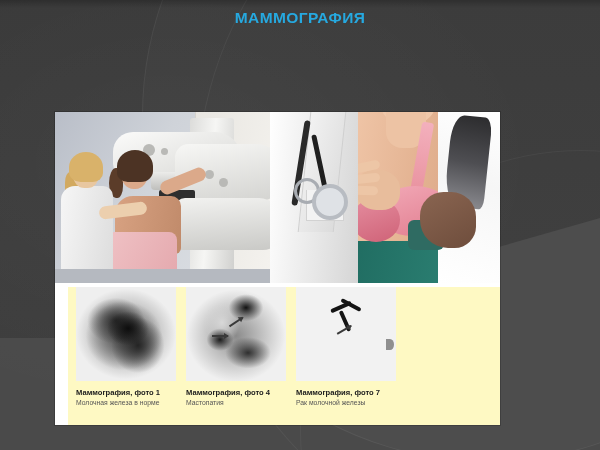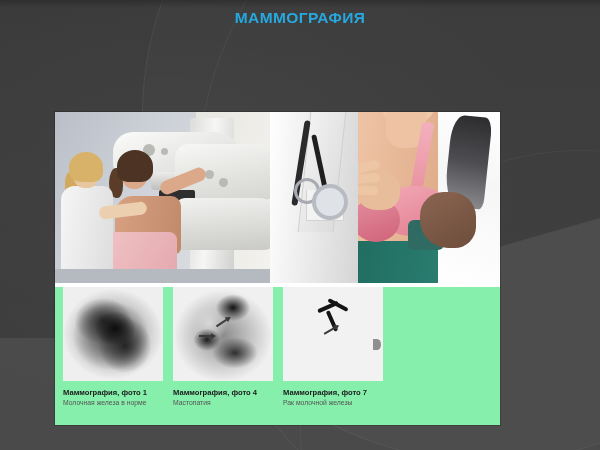--- a/index.html
+++ b/index.html
@@ -308,25 +308,25 @@
     border-radius: 42% 44% 38% 50%;
   }
   .p2-xray-wrist {
     position:absolute; right:56px; top:108px; width:36px; height:30px;
     background:#2f6b62; border-radius: 6px;
   }
 
   
   .mammo-row {
     position: absolute;
-    left: 0;
+    left: 13px;
     top: 175px;
     width: 445px;
     height: 138px;
-    background: #86efac;
+    background: #fef9c3;
   }
   .mammo-cell {
     position: absolute;
     top: 0;
     width: 118px;
   }
   .mammo-cell.c1 { left: 8px; }
   .mammo-cell.c2 { left: 118px; }
   .mammo-cell.c3 { left: 228px; }
 

